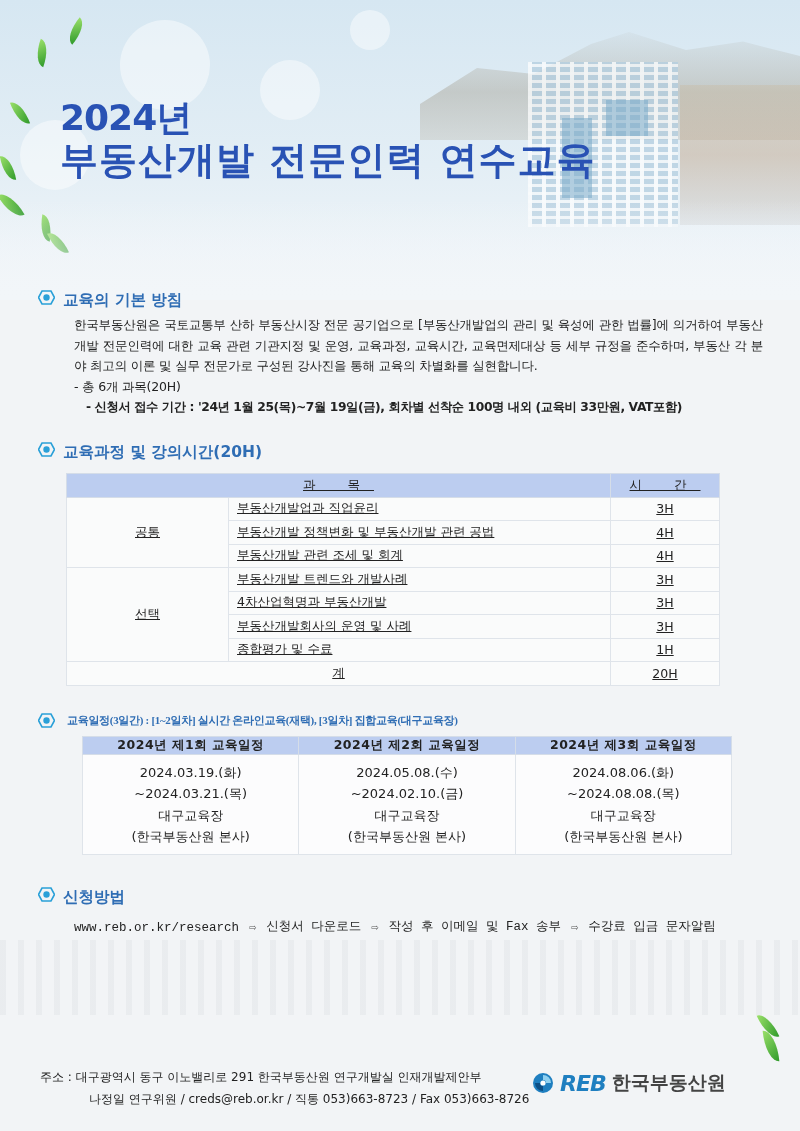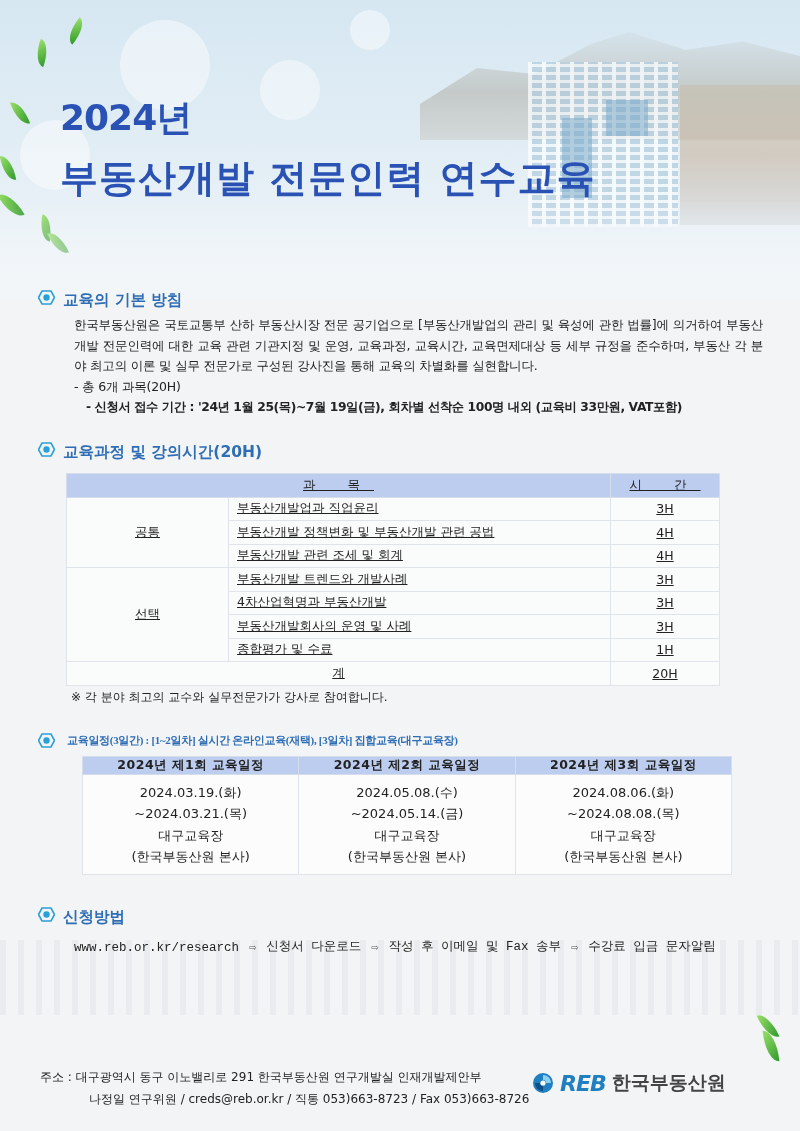--- a/index.html
+++ b/index.html
@@ -49,21 +49,21 @@
     position: absolute; left: 0; top: 200px; width: 800px; height: 100px;
     background: linear-gradient(180deg, rgba(242,246,249,0) 0%, rgba(242,246,249,1) 100%);
   }
   .leaf {
     position: absolute; width: 12px; height: 26px;
     background: linear-gradient(135deg, #9be06a, #2f9a2a);
     border-radius: 0 100% 0 100%;
   }
   .hero-title { position: absolute; left: 60px; top: 98px; color: #2952b4; font-weight: bold; }
   .hero-year { font-size: 36px; letter-spacing: -1px; line-height: 40px; }
-  .hero-main { font-size: 38px; letter-spacing: 1px; margin-top: 18px; line-height: 44px; text-align: center; }
+  .hero-main { font-size: 38px; letter-spacing: 1px; line-height: 44px; text-align: center; }
 
   
   .content { position: absolute; left: 38px; top: 278px; width: 725px; }
   .section-head {
     display: flex; gap: 8px;
     color: #2f6db4; font-weight: bold; font-size: 15.5px;
   }
   .hex {
     width: 17px; height: 15px; position: relative; flex: none;
     display: inline-block;
@@ -221,21 +221,20 @@
         <tr>
           <td class="subj">종합평가 및 수료</td>
           <td class="hrs">1H</td>
         </tr>
         <tr>
           <td class="total" colspan="2">계</td>
           <td class="hrs">20H</td>
         </tr>
       </tbody>
     </table>
-    <div class="note">※ 각 분야 최고의 교수와 실무전문가가 강사로 참여합니다.</div>
   </div>
 
   <div style="margin-top:27px;">
     <div class="section-head" style="font-size:11px;letter-spacing:-0.3px;font-family:Liberation Serif, serif;">
       <span class="hex">
         <svg viewBox="0 0 17 15">
             <polygon points="4,1 13,1 16.5,7.5 13,14 4,14 0.5,7.5" fill="none" stroke="#2aa0d8" stroke-width="1.6"></polygon>
             <circle cx="8.5" cy="7.5" r="3.2" fill="#2aa0d8"></circle>
           </svg>
       </span>
@@ -252,21 +251,21 @@
       <tbody>
         <tr>
           <td>
             <div>2024.03.19.(화)</div>
             <div>~2024.03.21.(목)</div>
             <div>대구교육장</div>
             <div>(한국부동산원 본사)</div>
           </td>
           <td>
             <div>2024.05.08.(수)</div>
-            <div>~2024.05.14.(금)</div>
+            <div>~2024.02.10.(금)</div>
             <div>대구교육장</div>
             <div>(한국부동산원 본사)</div>
           </td>
           <td>
             <div>2024.08.06.(화)</div>
             <div>~2024.08.08.(목)</div>
             <div>대구교육장</div>
             <div>(한국부동산원 본사)</div>
           </td>
         </tr>

